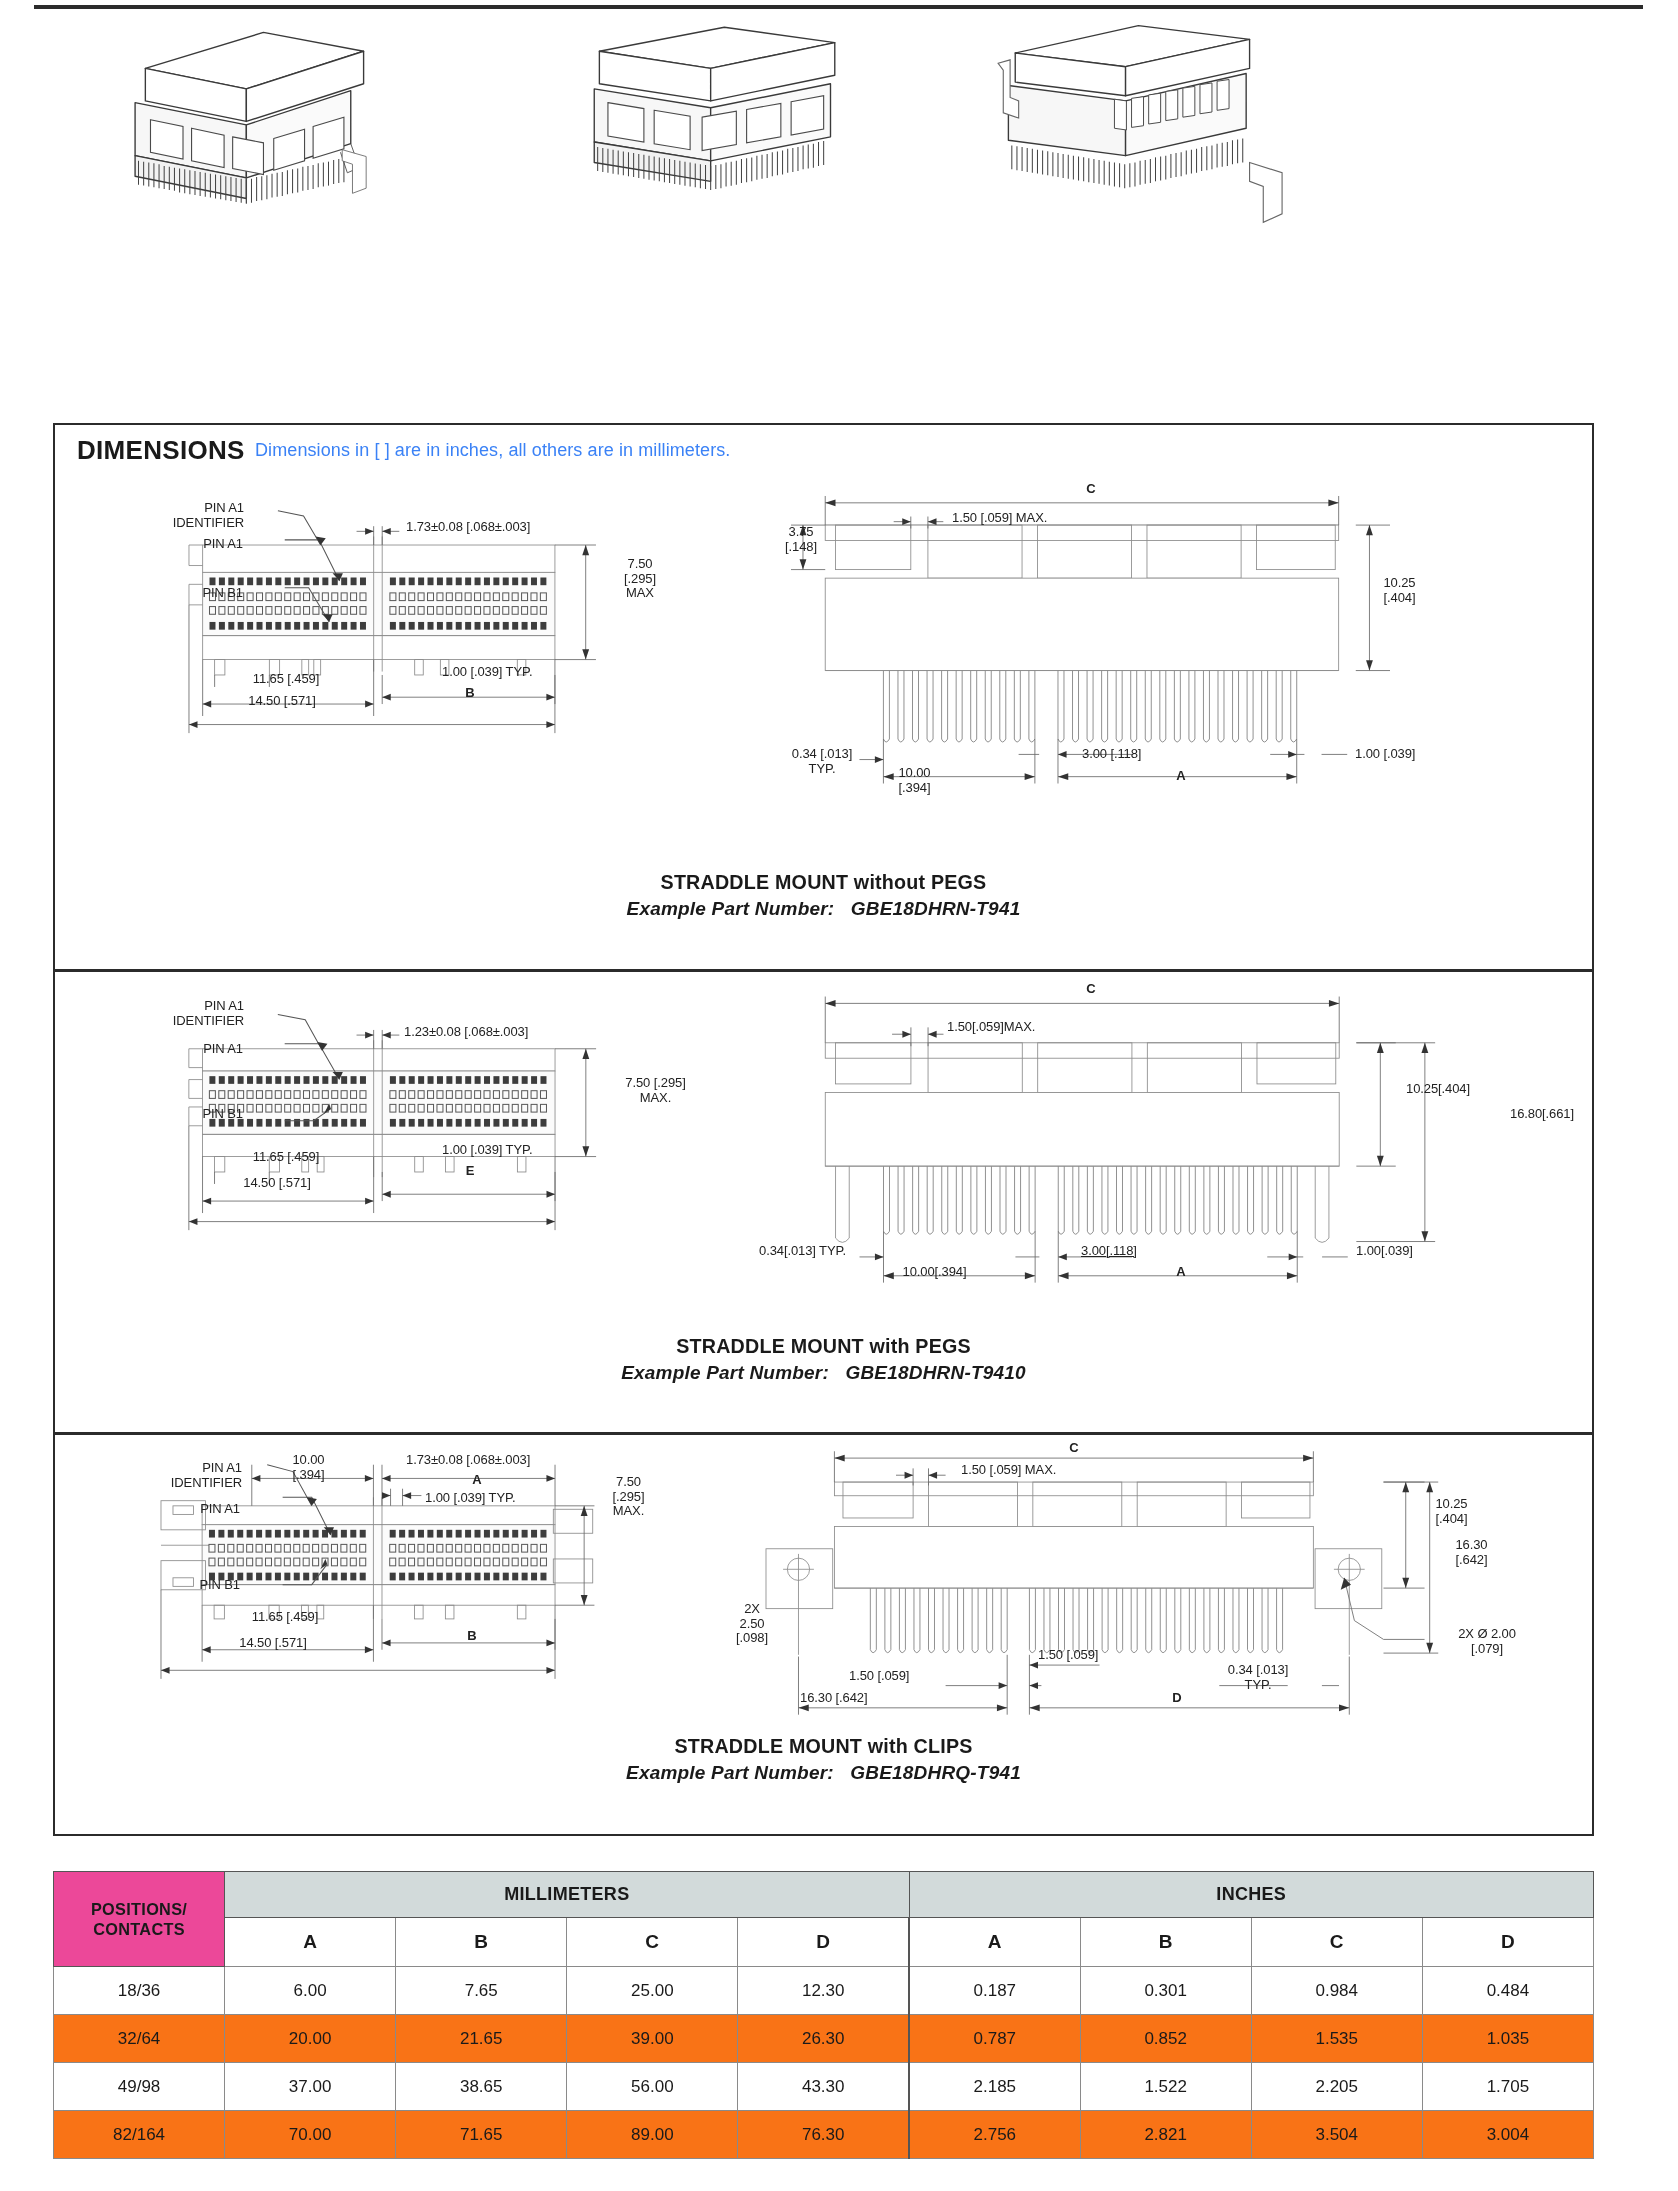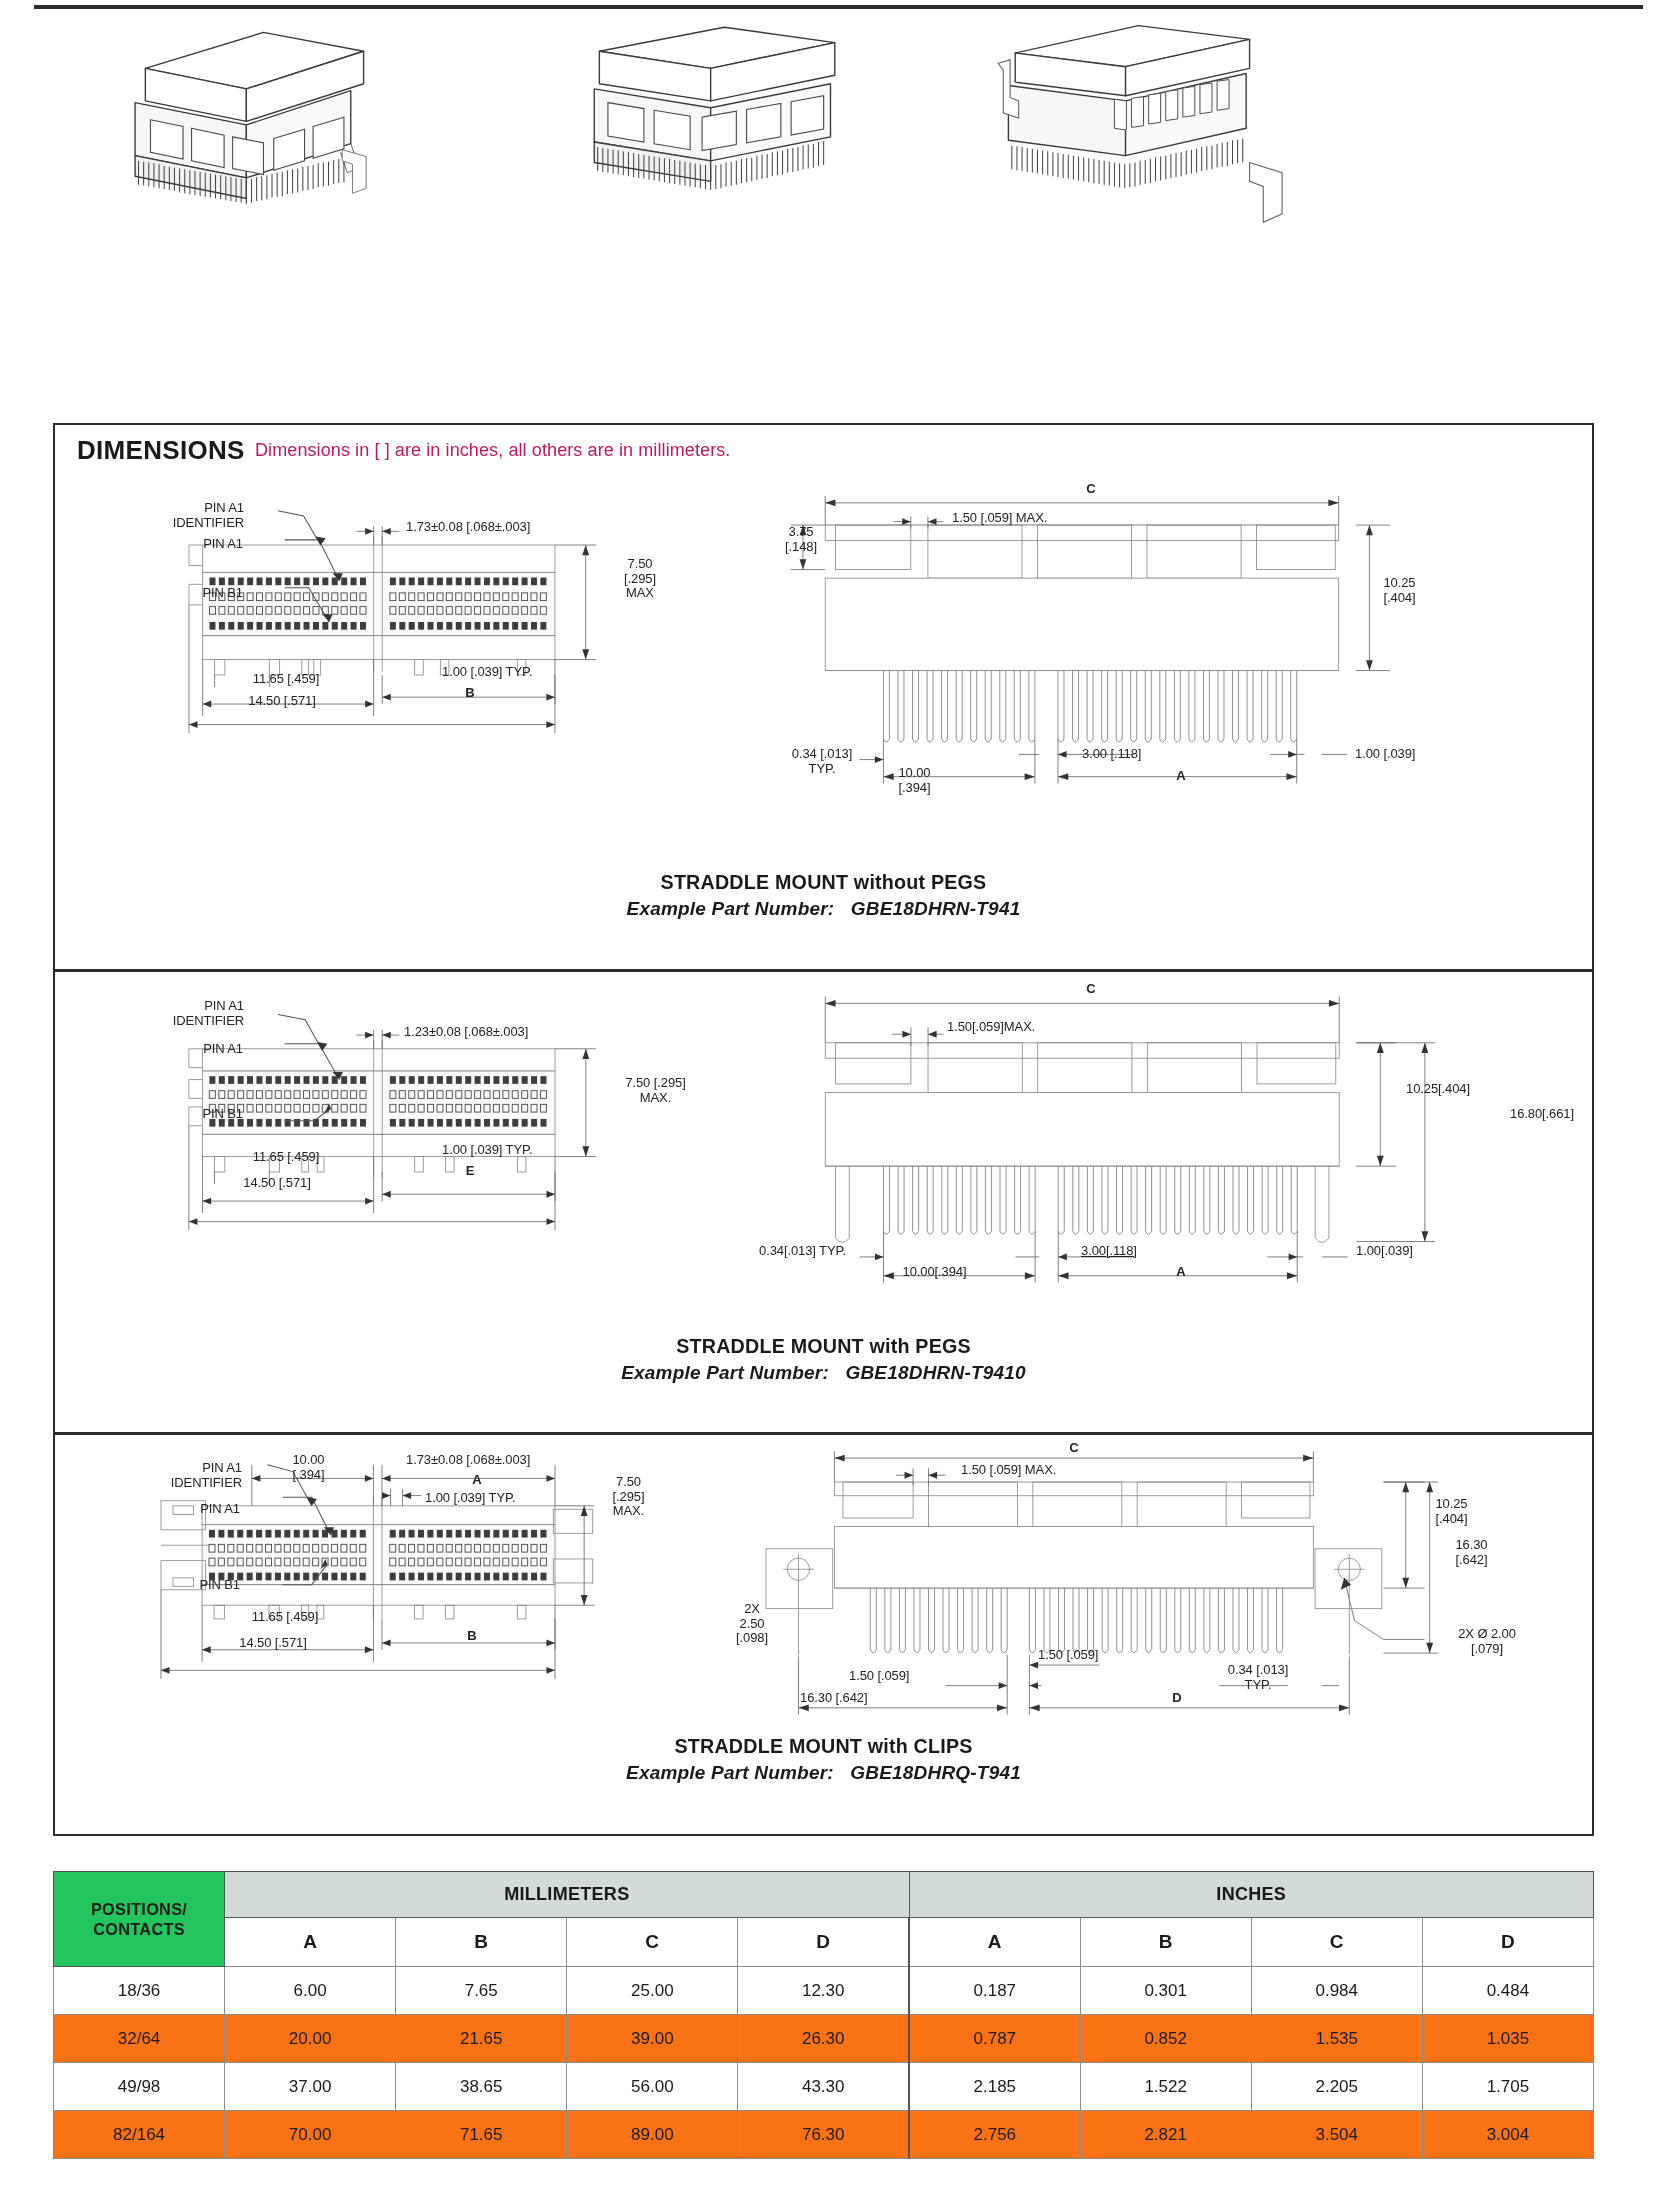--- a/index.html
+++ b/index.html
@@ -12,21 +12,21 @@
 
   
   .iso-strip{position:absolute;left:34px;top:17px;width:1609px;height:214px;}
   .iso{position:absolute;top:0;}
   .iso svg{display:block;}
 
   
   .dim-box{position:absolute;left:53px;top:423px;width:1541px;height:1413px;border:2.6px solid #2b2b2b;background:#fff;box-sizing:border-box;}
   .dim-header{position:absolute;left:0;top:0;width:100%;height:50px;display:flex;align-items:center;padding-left:22px;box-sizing:border-box;}
   .dim-title{font-weight:bold;font-size:26px;letter-spacing:0.3px;color:#1a1a1a;}
-  .dim-sub{font-size:18px;margin-left:10.3px;color:#be185d;letter-spacing:0.1px;}
+  .dim-sub{font-size:18px;margin-left:10.3px;color:#3b82f6;letter-spacing:0.1px;}
 
   .divider{position:absolute;left:0;width:100%;height:2.6px;background:#2b2b2b;}
 
   
   .panel{position:absolute;left:0;width:100%;}
   .panel-caption{position:absolute;width:100%;text-align:center;}
   .cap-title{font-weight:bold;font-size:19.7px;letter-spacing:0.2px;}
   .cap-part{font-weight:bold;font-style:italic;font-size:19px;margin-top:4.3px;letter-spacing:0.2px;}
 
   
@@ -37,21 +37,21 @@
   .lbl.r{text-align:right;}
   .lbl.b{font-weight:bold;}
 
   
   .tbl-wrap{position:absolute;left:53px;top:1871px;width:1541px;}
   table.spec{border-collapse:collapse;width:1541px;table-layout:fixed;font-size:17px;}
   table.spec th,table.spec td{border:0.9px solid #8a8a8a;text-align:center;color:#1a1a1a;}
   table.spec thead th{background:#d2dada;font-weight:bold;letter-spacing:0.3px;}
   table.spec th.grp{height:43px;font-size:18px;}
   table.spec th.sub{height:46px;font-size:19px;background:#fff;font-weight:bold;}
-  table.spec th.poscell{background:#22c55e;font-weight:bold;font-size:16.3px;line-height:1.25;}
+  table.spec th.poscell{background:#ec4899;font-weight:bold;font-size:16.3px;line-height:1.25;}
   table.spec tbody td{height:45px;font-size:17px;background:#fff;}
   table.spec tbody tr.alt td{background:#f97316;}
   table.spec .thick-l{border-left:2.6px solid #555;}
   table.spec .outer{border:1.7px solid #555;}
 </style>
 </head>
 <body>
 
 <div class="page">
 

